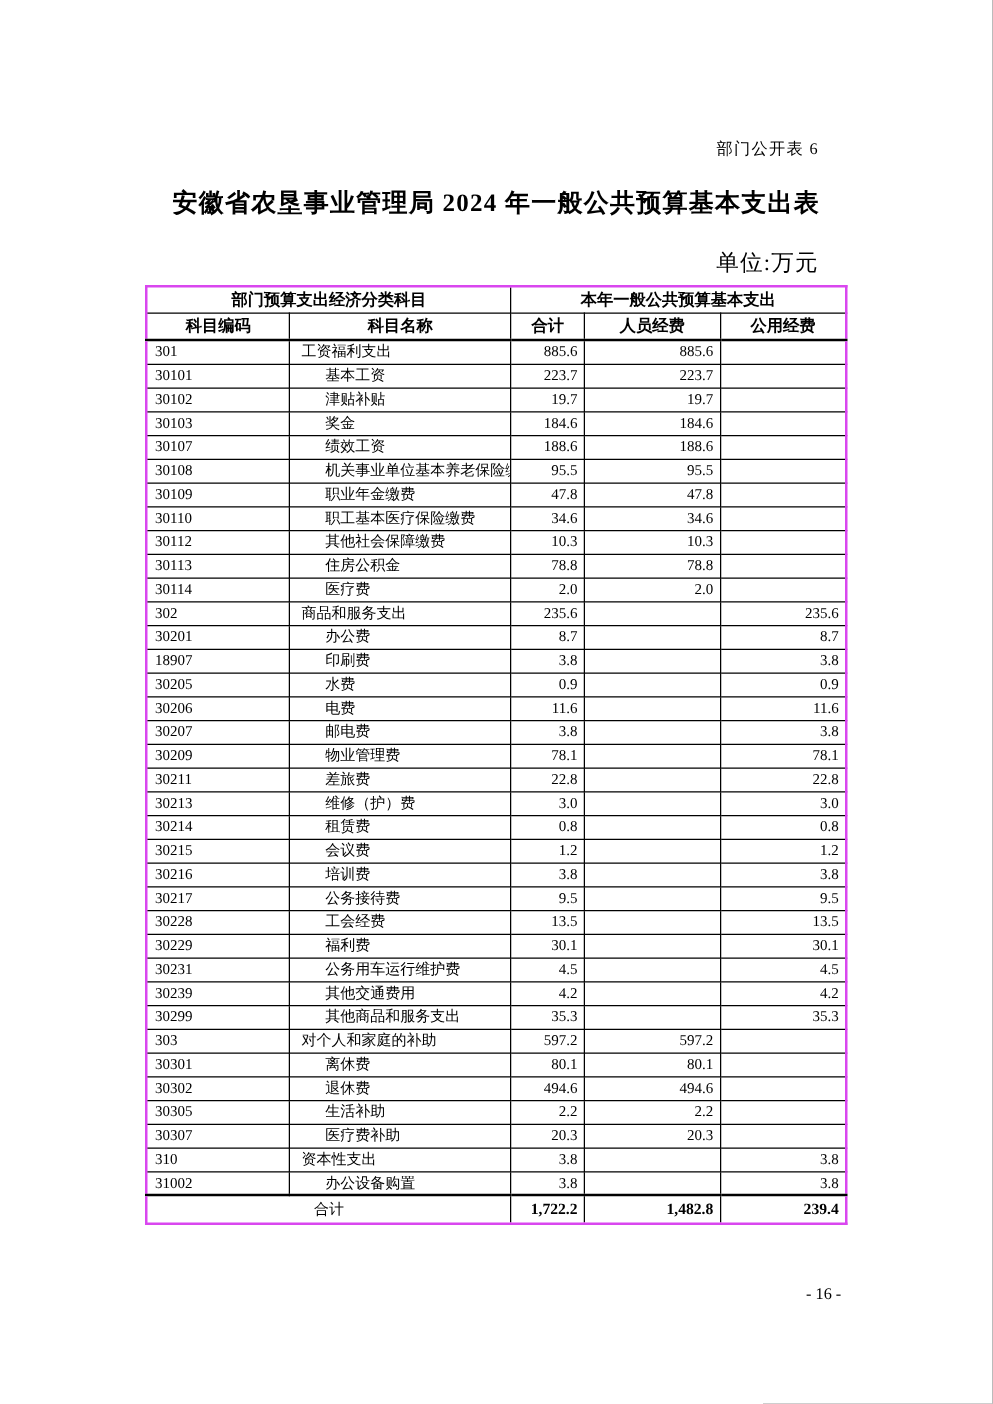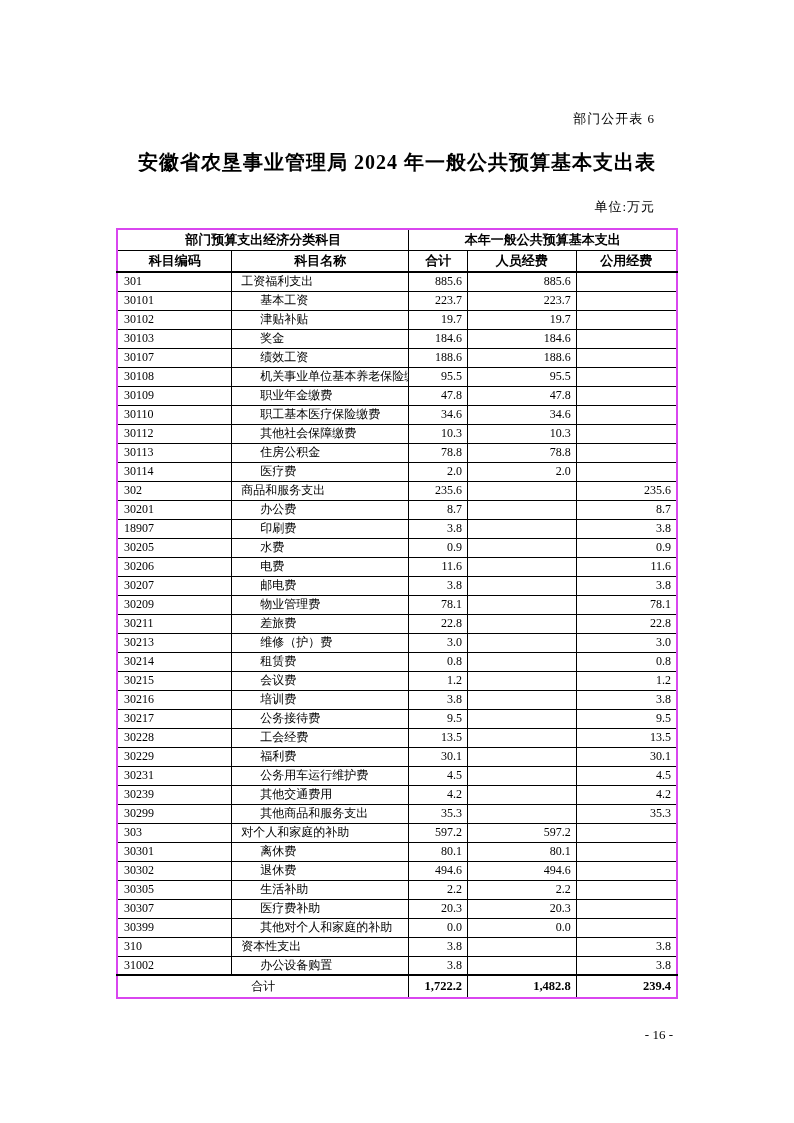--- a/index.html
+++ b/index.html
@@ -28,21 +28,21 @@
     width: 100%;
     text-align: center;
     font-size: 20px;
     font-weight: bold;
     letter-spacing: 1px;
   }
   .unit-label {
     position: absolute;
     top: 198px;
     right: 139px;
-    font-size: 13px;
+    font-size: 18px;
     letter-spacing: 1px;
   }
   .table-wrap {
     position: absolute;
     top: 228px;
     left: 116px;
     width: 562px;
   }
   table.budget {
     width: 100%;
@@ -352,27 +352,20 @@
             <td class="num"></td>
           </tr>
           <tr>
             <td class="code">30307</td>
             <td class="name lvl2">医疗费补助</td>
             <td class="num">20.3</td>
             <td class="num">20.3</td>
             <td class="num"></td>
           </tr>
           <tr>
-            <td class="code">30399</td>
-            <td class="name lvl2">其他对个人和家庭的补助</td>
-            <td class="num">0.0</td>
-            <td class="num">0.0</td>
-            <td class="num"></td>
-          </tr>
-          <tr>
             <td class="code">310</td>
             <td class="name lvl1">资本性支出</td>
             <td class="num">3.8</td>
             <td class="num"></td>
             <td class="num">3.8</td>
           </tr>
           <tr>
             <td class="code">31002</td>
             <td class="name lvl2">办公设备购置</td>
             <td class="num">3.8</td>

